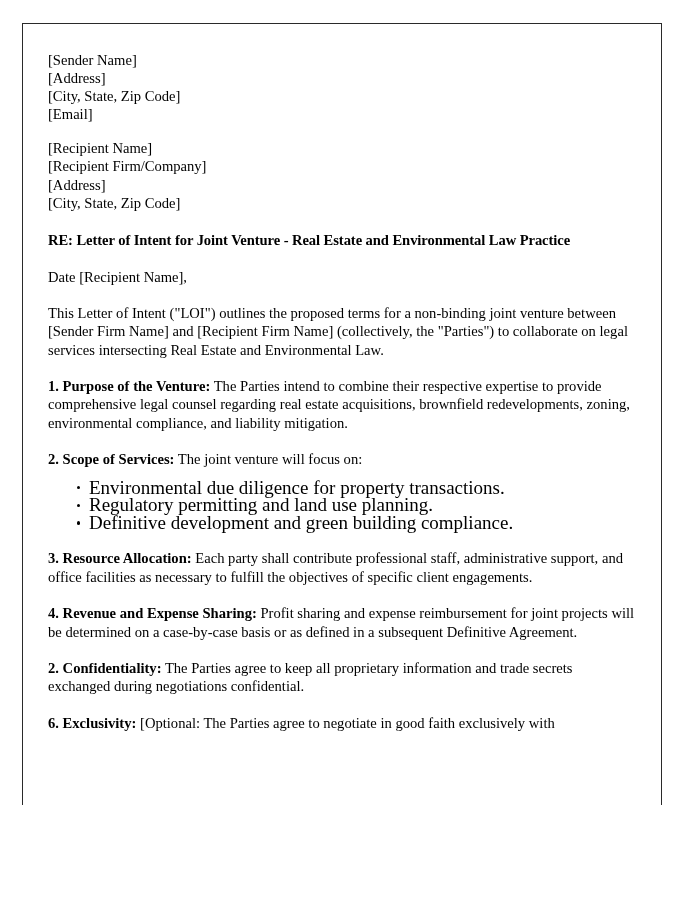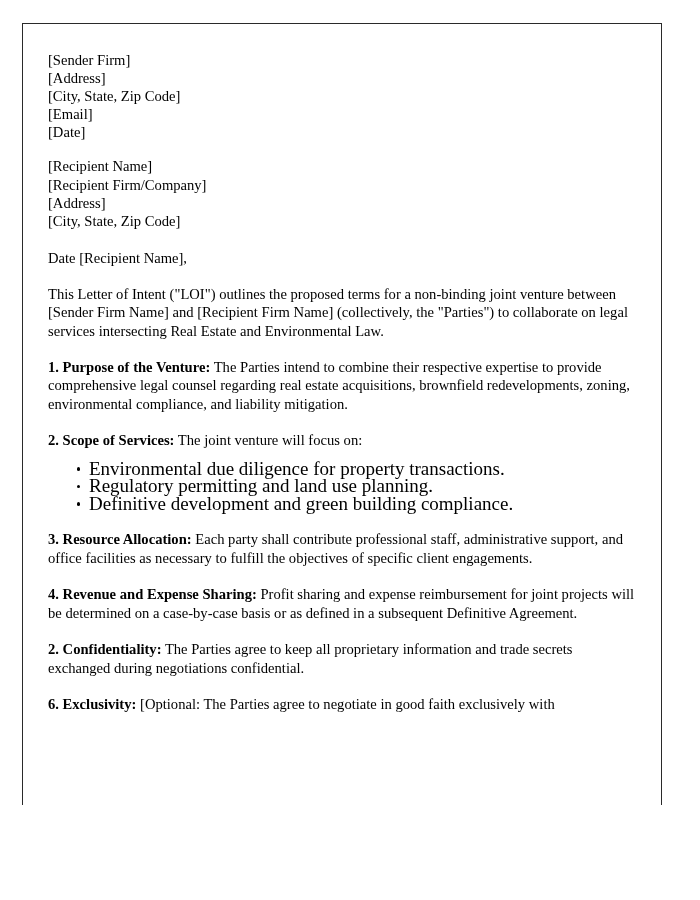--- a/index.html
+++ b/index.html
@@ -84,36 +84,36 @@
     border-radius: 50%;
   }
 </style>
 </head>
 <body>
 
 <div id="page">
   <div id="content">
 
     <div class="addr-block">
-      <div class="addr-line">[Sender Firm]</div>
+      <div class="addr-line">[Sender Name]</div>
       <div class="addr-line">[Address]</div>
       <div class="addr-line">[City, State, Zip Code]</div>
       <div class="addr-line">[Email]</div>
-      <div class="addr-line">[Date]</div>
     </div>
 
     <div class="block-gap"></div>
 
     <div class="addr-block">
       <div class="addr-line">[Recipient Name]</div>
       <div class="addr-line">[Recipient Firm/Company]</div>
       <div class="addr-line">[Address]</div>
       <div class="addr-line">[City, State, Zip Code]</div>
     </div>
 
+    <div class="subject">RE: Letter of Intent for Joint Venture - Real Estate and Environmental Law Practice</div>
 
     <div class="salutation">Date [Recipient Name],</div>
 
     <div class="para">This Letter of Intent ("LOI") outlines the proposed terms for a non-binding joint venture between [Sender Firm Name] and [Recipient Firm Name] (collectively, the "Parties") to collaborate on legal services intersecting Real Estate and Environmental Law.</div>
 
     <div class="para">
       <span class="lead">1. Purpose of the Venture:</span><span> The Parties intend to combine their respective expertise to provide comprehensive legal counsel regarding real estate acquisitions, brownfield redevelopments, zoning, environmental compliance, and liability mitigation.</span>
     </div>
 
     <div class="para">

